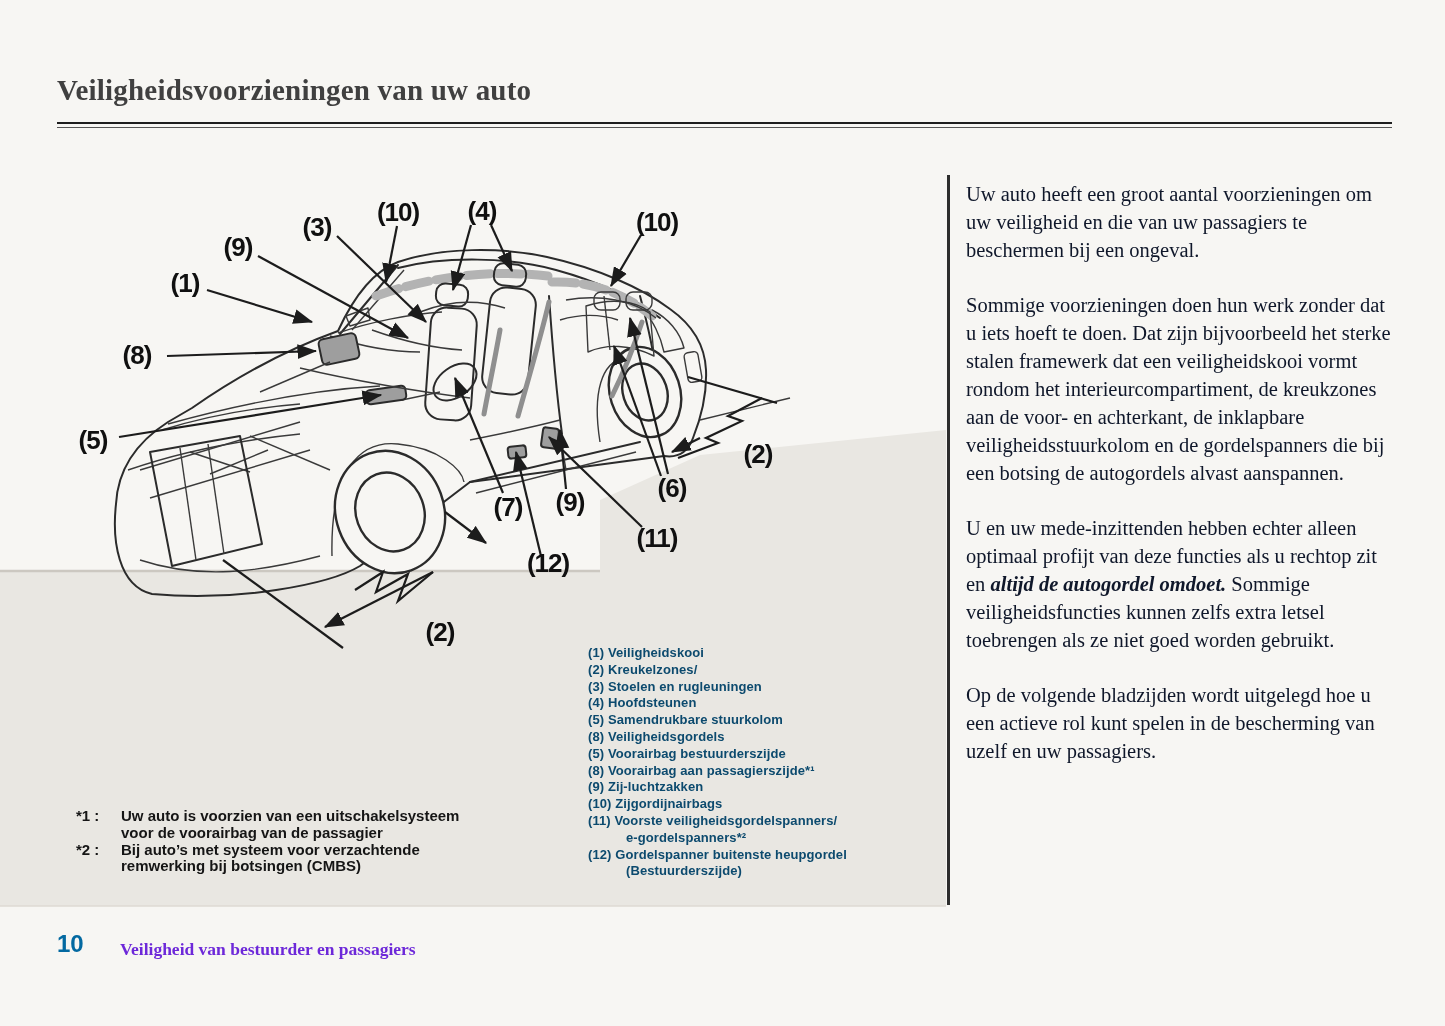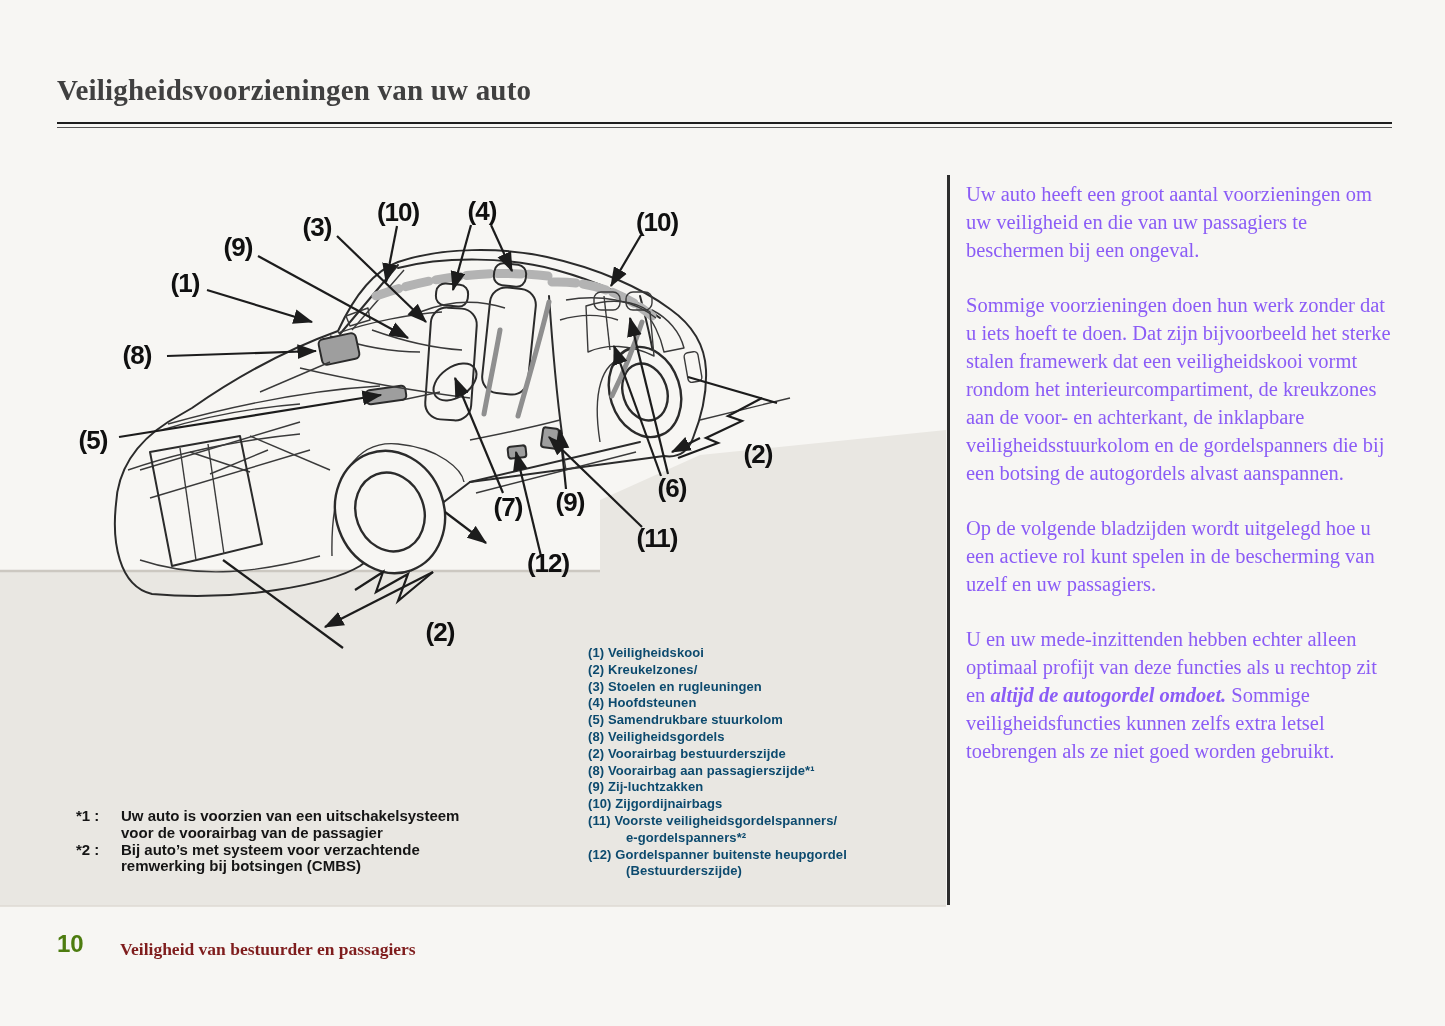--- a/index.html
+++ b/index.html
@@ -22,27 +22,27 @@
   .legend-line.ind{padding-left:38px;}
   
   .footnotes{position:absolute;left:76px;top:808px;font-size:15px;font-weight:bold;
              line-height:16.8px;color:#151515;}
   .fn-row{display:flex;}
   .fn-marker{width:45px;flex:none;}
   
   .vdivider{position:absolute;left:947px;top:175px;width:2.5px;height:730px;background:#2d2d2d;}
   
   .article{position:absolute;left:966px;top:180px;width:432px;
-           font-family:"Liberation Serif",serif;font-size:20.5px;line-height:28px;color:#8b5cf6;}
+           font-family:"Liberation Serif",serif;font-size:20.5px;line-height:28px;color:#0f172a;}
   .article p{margin:0 0 27px 0;}
   .em-bi{font-weight:bold;font-style:italic;}
   
-  .footer-num{position:absolute;left:57px;top:930px;font-size:24px;font-weight:bold;color:#4d7c0f;}
+  .footer-num{position:absolute;left:57px;top:930px;font-size:24px;font-weight:bold;color:#0369a1;}
   .footer-sec{position:absolute;left:120px;top:939px;font-family:"Liberation Serif",serif;
-              font-size:17.5px;font-weight:bold;color:#7f1d1d;}
+              font-size:17.5px;font-weight:bold;color:#6d28d9;}
   
   .ln{fill:none;stroke:#2b2b2b;stroke-width:2;stroke-linejoin:round;stroke-linecap:round;}
   .lnthin{fill:none;stroke:#3a3a3a;stroke-width:1.4;stroke-linejoin:round;}
   .leader{fill:none;stroke:#1c1c1c;stroke-width:2.2;}
   .strap{fill:none;stroke:#8f8f8f;stroke-width:5;stroke-linecap:round;}
   .band{fill:none;stroke:#b3b3b3;stroke-width:9;stroke-dasharray:24 7;stroke-linecap:round;}
   .graypart{fill:#9e9e9e;stroke:#2b2b2b;stroke-width:2;}
   .wheel{fill:#f7f6f3;stroke:#2b2b2b;stroke-width:2.4;}
 </style>
 </head>
@@ -208,21 +208,21 @@
   <div class="rule1"></div>
   <div class="rule2"></div>
 
   <div class="legend">
       <div class="legend-line">(1) Veiligheidskooi</div>
       <div class="legend-line">(2) Kreukelzones/</div>
       <div class="legend-line">(3) Stoelen en rugleuningen</div>
       <div class="legend-line">(4) Hoofdsteunen</div>
       <div class="legend-line">(5) Samendrukbare stuurkolom</div>
       <div class="legend-line">(8) Veiligheidsgordels</div>
-      <div class="legend-line">(2) Voorairbag bestuurderszijde</div>
+      <div class="legend-line">(5) Voorairbag bestuurderszijde</div>
       <div class="legend-line">(8) Voorairbag aan passagierszijde*¹</div>
       <div class="legend-line">(9) Zij-luchtzakken</div>
       <div class="legend-line">(10) Zijgordijnairbags</div>
       <div class="legend-line">(11) Voorste veiligheidsgordelspanners/</div>
       <div class="legend-line ind">e-gordelspanners*²</div>
       <div class="legend-line">(12) Gordelspanner buitenste heupgordel</div>
       <div class="legend-line ind">(Bestuurderszijde)</div>
     </div>
 
   <div class="footnotes">
@@ -240,20 +240,20 @@
         <div>remwerking bij botsingen (CMBS)</div>
       </span>
     </div>
   </div>
 
   <div class="vdivider"></div>
 
   <div class="article">
     <p>Uw auto heeft een groot aantal voorzieningen om uw veiligheid en die van uw passagiers te beschermen bij een ongeval.</p>
     <p>Sommige voorzieningen doen hun werk zonder dat u iets hoeft te doen. Dat zijn bijvoorbeeld het sterke stalen framewerk dat een veiligheidskooi vormt rondom het interieurcompartiment, de kreukzones aan de voor- en achterkant, de inklapbare veiligheidsstuurkolom en de gordelspanners die bij een botsing de autogordels alvast aanspannen.</p>
+    <p><span>U en uw mede-inzittenden hebben echter alleen optimaal profijt van deze functies als u rechtop zit en </span><span class="em-bi">altijd de autogordel omdoet.</span><span> Sommige veiligheidsfuncties kunnen zelfs extra letsel toebrengen als ze niet goed worden gebruikt.</span></p>
     <p>Op de volgende bladzijden wordt uitgelegd hoe u een actieve rol kunt spelen in de bescherming van uzelf en uw passagiers.</p>
-    <p><span>U en uw mede-inzittenden hebben echter alleen optimaal profijt van deze functies als u rechtop zit en </span><span class="em-bi">altijd de autogordel omdoet.</span><span> Sommige veiligheidsfuncties kunnen zelfs extra letsel toebrengen als ze niet goed worden gebruikt.</span></p>
   </div>
 
   <div class="footer-num">10</div>
   <div class="footer-sec">Veiligheid van bestuurder en passagiers</div>
 
 </div>
 
 </body></html>

